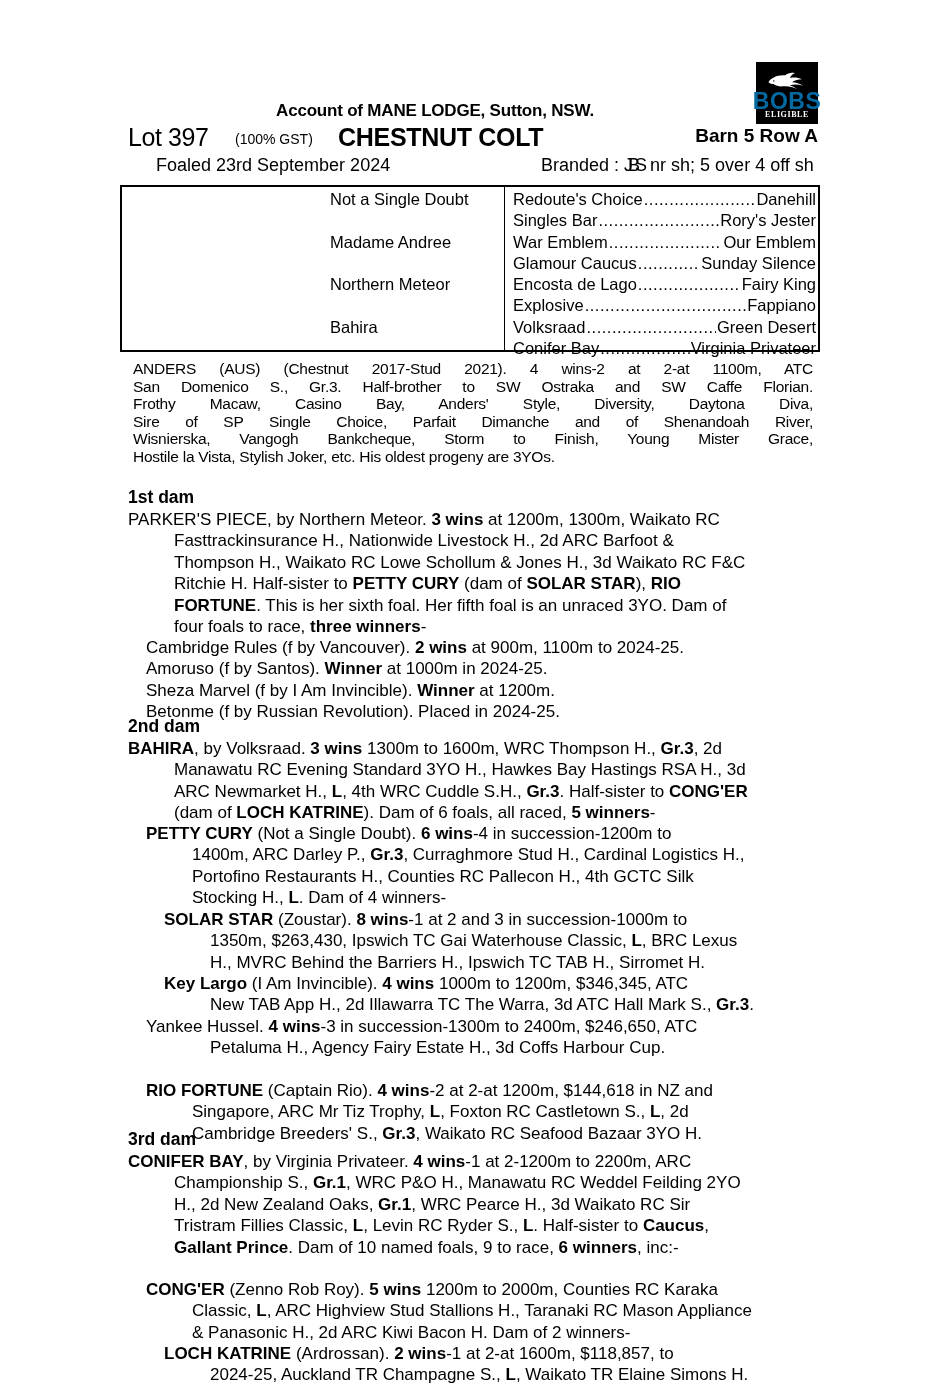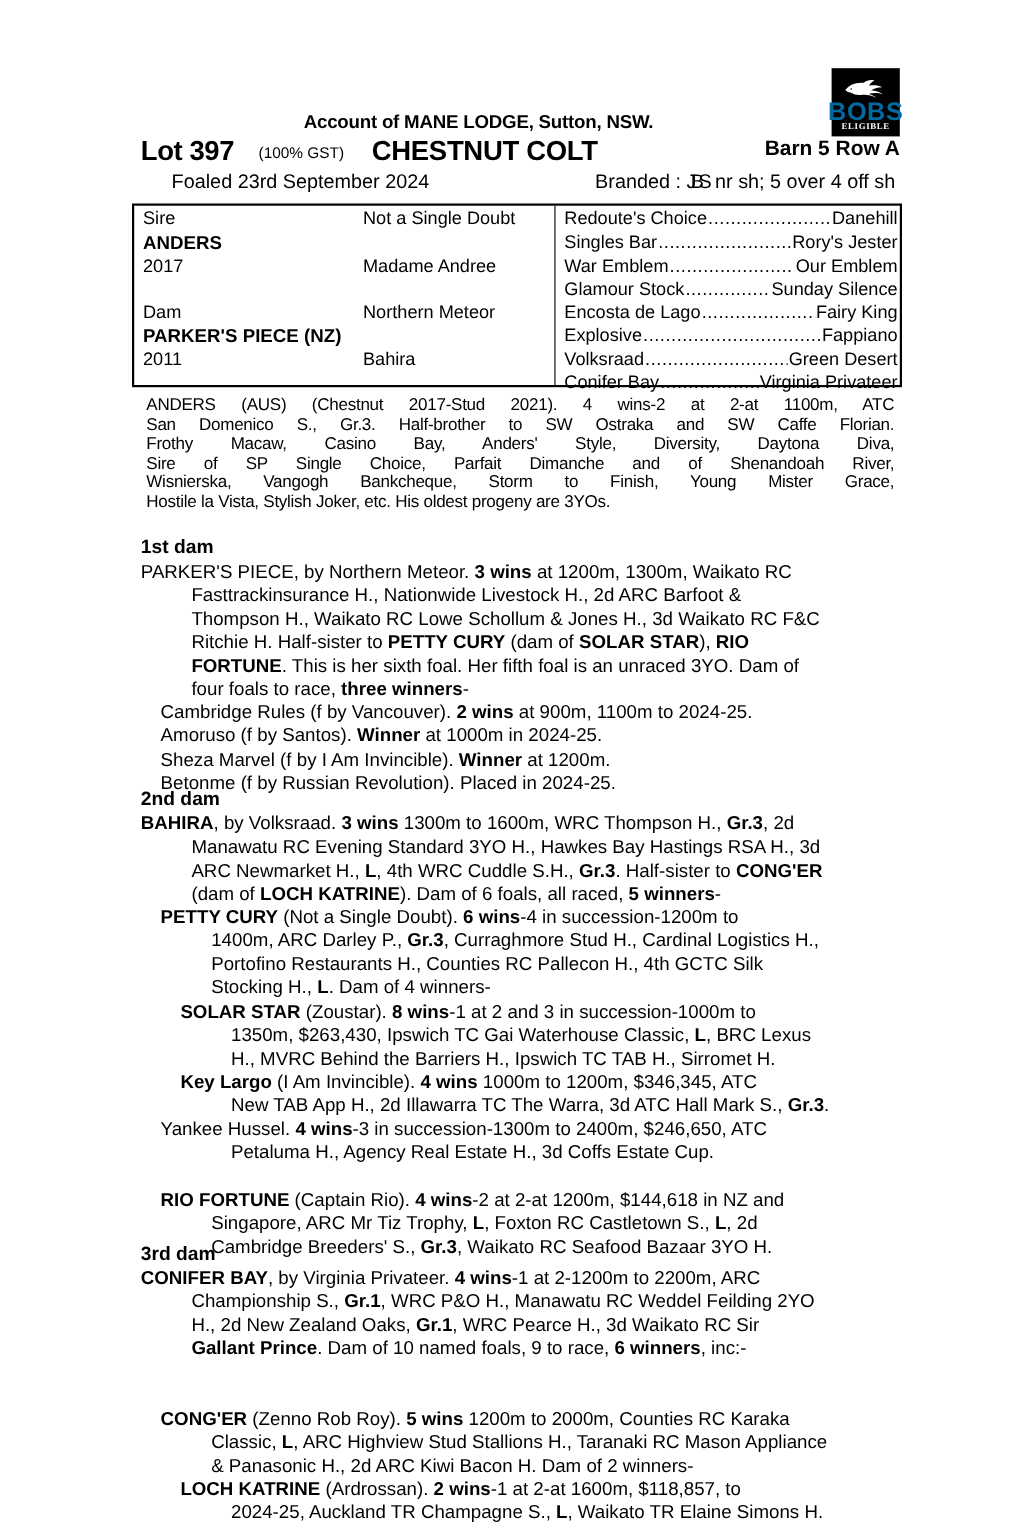--- a/index.html
+++ b/index.html
@@ -75,21 +75,21 @@
     position: absolute;
     left: 128px;
     top: 123px;
     width: 690px;
     height: 30px;
   }
   .lot-number {
     position: absolute;
     left: 0;
     top: 0;
-    font-weight: bold;
+    font-weight: normal;
     font-size: 25px;
     letter-spacing: -0.4px;
   }
   .lot-gst {
     position: absolute;
     left: 107px;
     top: 8px;
     font-size: 14px;
   }
   .lot-colour {
@@ -254,28 +254,20 @@
   </div>
 
   <div class="foaled-row">
     <span class="foaled-text">Foaled 23rd September 2024</span>
     <span class="branded-text"><span>Branded : </span><span class="brand-glyph">JBS</span><span> nr sh; 5 over 4 off sh</span></span>
   </div>
 
   <div class="ped-table">
     <div class="ped-vline"></div>
 
-    <div class="ped-col col-a">
-      <div class="ped-cell" style="top:2px">Sire</div>
-      <div class="ped-cell bold" style="top:23px">ANDERS</div>
-      <div class="ped-cell" style="top:45px">2017</div>
-      <div class="ped-cell" style="top:87px">Dam</div>
-      <div class="ped-cell bold" style="top:108px">PARKER'S PIECE (NZ)</div>
-      <div class="ped-cell" style="top:130px">2011</div>
-    </div>
 
     <div class="ped-col col-b">
       <div class="ped-cell" style="top:2px">Not a Single Doubt</div>
       <div class="ped-cell" style="top:45px">Madame Andree</div>
       <div class="ped-cell" style="top:87px">Northern Meteor</div>
       <div class="ped-cell" style="top:130px">Bahira</div>
     </div>
 
     <div class="ped-col col-c">
       <div class="ped-gp" style="top:2px">
@@ -287,21 +279,21 @@
         <span class="gp-l">Singles Bar</span>
         <span class="gp-dots">.........................................................</span>
         <span class="gp-r">Rory's Jester</span>
       </div>
       <div class="ped-gp" style="top:45px">
         <span class="gp-l">War Emblem</span>
         <span class="gp-dots">.........................................................</span>
         <span class="gp-r">Our Emblem</span>
       </div>
       <div class="ped-gp" style="top:66px">
-        <span class="gp-l">Glamour Stock</span>
+        <span class="gp-l">Glamour Caucus</span>
         <span class="gp-dots">.........................................................</span>
         <span class="gp-r">Sunday Silence</span>
       </div>
       <div class="ped-gp" style="top:87px">
         <span class="gp-l">Encosta de Lago</span>
         <span class="gp-dots">.........................................................</span>
         <span class="gp-r">Fairy King</span>
       </div>
       <div class="ped-gp" style="top:108px">
         <span class="gp-l">Explosive</span>
@@ -370,36 +362,37 @@
     <span class="l" style="padding-left:46px">H., MVRC Behind the Barriers H., Ipswich TC TAB H., Sirromet H.</span>
   </div>
 
   <div class="para" style="left:164px; top:973px; width:654px;">
     <span class="l"><b>Key  Largo</b>  (I  Am  Invincible).  <b>4  wins</b>  1000m  to  1200m,  $346,345,  ATC</span>
     <span class="l" style="padding-left:46px">New TAB App H., 2d Illawarra TC The Warra, 3d ATC Hall Mark S., <b>Gr.3</b>.</span>
   </div>
 
   <div class="para" style="left:146px; top:1016px; width:672px;">
     <span class="l">Yankee Hussel. <b>4 wins</b>-3 in succession-1300m to 2400m, $246,650, ATC</span>
-    <span class="l" style="padding-left:64px">Petaluma H., Agency Real Estate H., 3d Coffs Estate Cup.</span>
+    <span class="l" style="padding-left:64px">Petaluma H., Agency Fairy Estate H., 3d Coffs Harbour Cup.</span>
   </div>
 
 
   <div class="para" style="left:146px; top:1080px; width:672px;">
     <span class="l"><b>RIO FORTUNE</b> (Captain Rio). <b>4 wins</b>-2 at 2-at 1200m, $144,618 in NZ and</span>
     <span class="l" style="padding-left:46px">Singapore,  ARC  Mr  Tiz  Trophy,  <b>L</b>,  Foxton  RC  Castletown  S.,  <b>L</b>,  2d</span>
     <span class="l" style="padding-left:46px">Cambridge Breeders' S., <b>Gr.3</b>, Waikato RC Seafood Bazaar 3YO H.</span>
   </div>
 
   <div class="dam-head" style="top:1129px">3rd dam</div>
 
   <div class="para" style="left:128px; top:1151px; width:690px;">
     <span class="l"><b>CONIFER BAY</b>, by Virginia Privateer. <b>4 wins</b>-1 at 2-1200m to 2200m, ARC</span>
     <span class="l" style="padding-left:46px">Championship S., <b>Gr.1</b>, WRC P&amp;O H., Manawatu RC Weddel Feilding 2YO</span>
     <span class="l" style="padding-left:46px">H.,  2d  New  Zealand  Oaks,  <b>Gr.1</b>,  WRC  Pearce  H.,  3d  Waikato  RC  Sir</span>
+    <span class="l" style="padding-left:46px">Tristram Fillies Classic, <b>L</b>, Levin RC Ryder S., <b>L</b>. Half-sister to <b>Caucus</b>,</span>
     <span class="l" style="padding-left:46px"><b>Gallant Prince</b>. Dam of 10 named foals, 9 to race, <b>6 winners</b>, inc:-</span>
   </div>
 
 
   <div class="para" style="left:146px; top:1279px; width:672px;">
     <span class="l"><b>CONG'ER</b> (Zenno Rob Roy). <b>5 wins</b> 1200m to 2000m, Counties RC Karaka</span>
     <span class="l" style="padding-left:46px">Classic, <b>L</b>, ARC Highview Stud Stallions H., Taranaki RC Mason Appliance</span>
     <span class="l" style="padding-left:46px">&amp; Panasonic H., 2d ARC Kiwi Bacon H. Dam of 2 winners-</span>
   </div>
 

